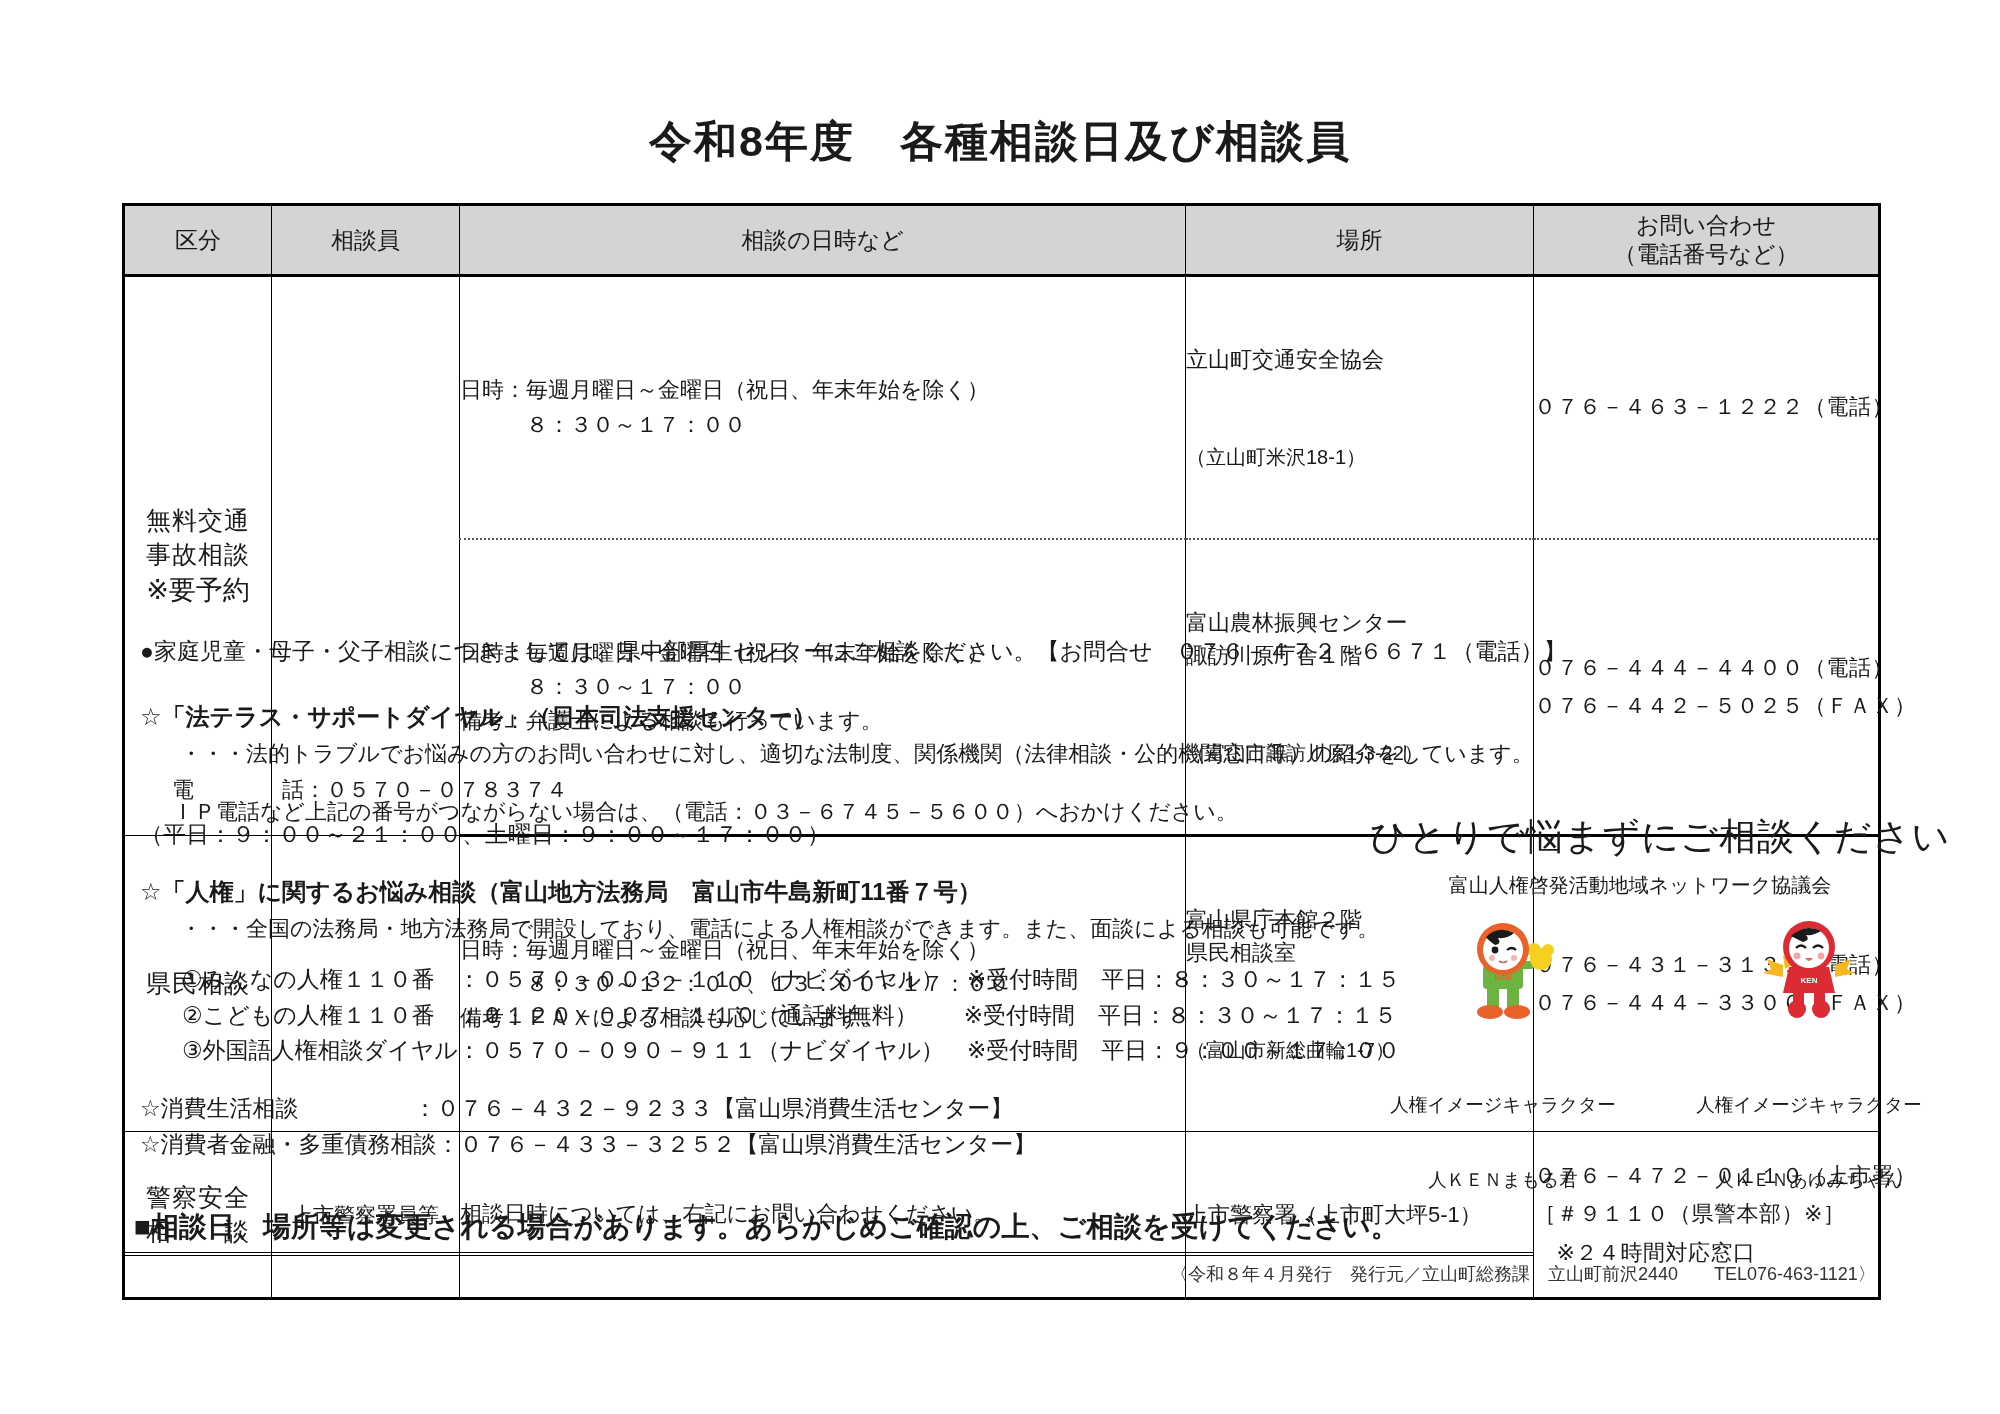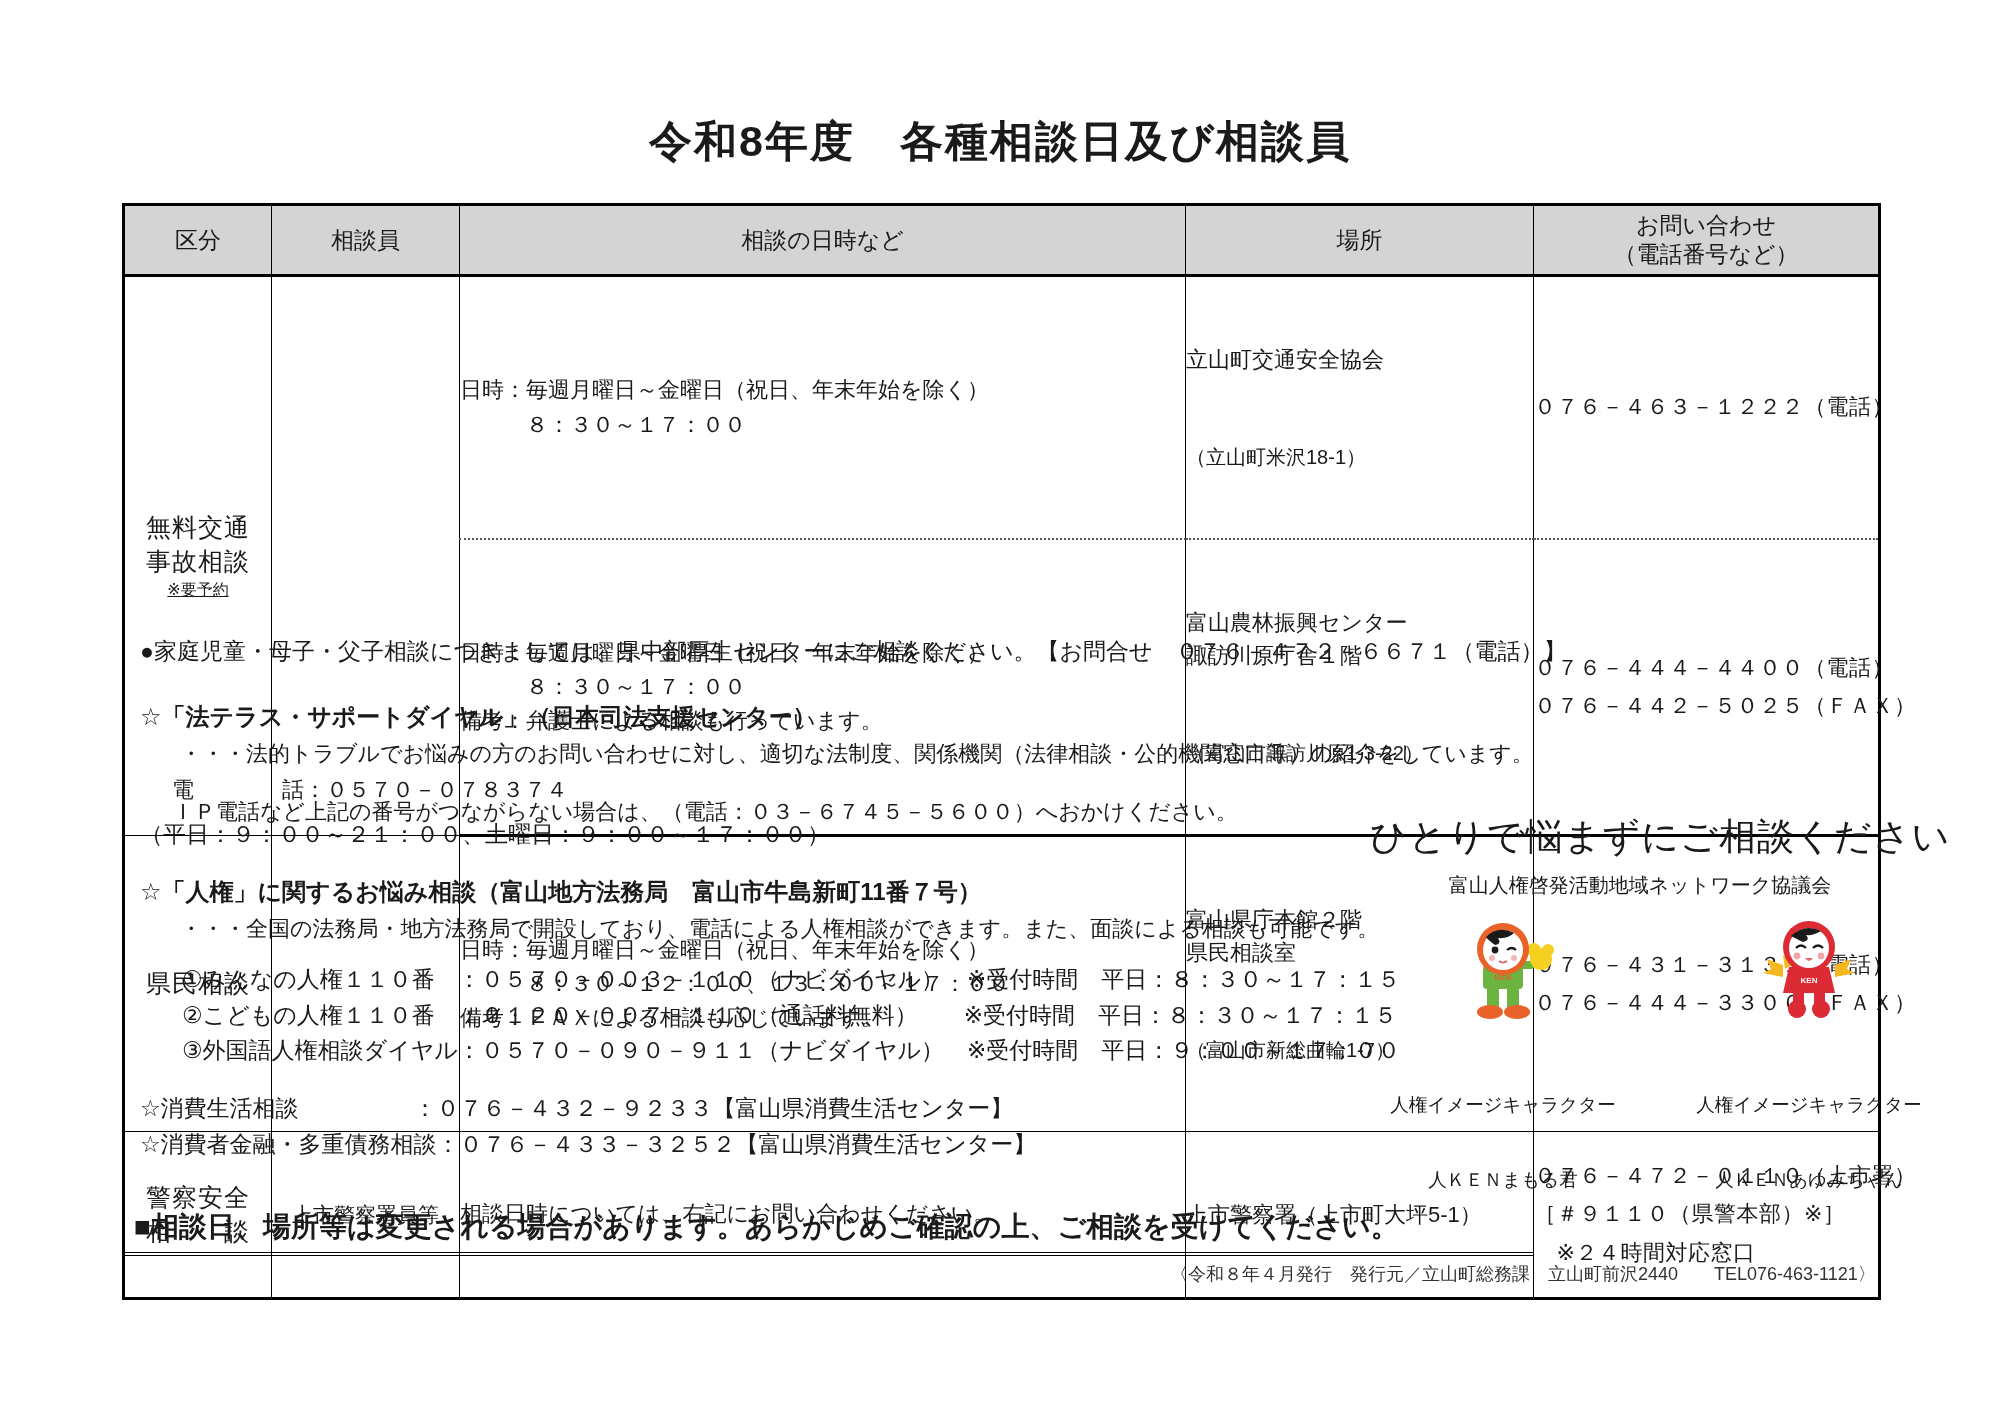--- a/index.html
+++ b/index.html
@@ -70,22 +70,21 @@
   col.c-place { width: 348px; }
   col.c-tel   { width: 346px; }
 
   td.kubun {
     text-align: center;
     font-size: 25px;
     line-height: 1.35;
     letter-spacing: 1px;
   }
   td.kubun .small-ul {
-    font-size: 16px;
-    text-decoration: underline;
+    font-size: 27px;
     letter-spacing: 0;
   }
   td.staff {
     text-align: center;
     font-size: 21px;
   }
   td.when {
     font-size: 22px;
     padding: 8px 0 8px 10px;
     line-height: 1.55;

